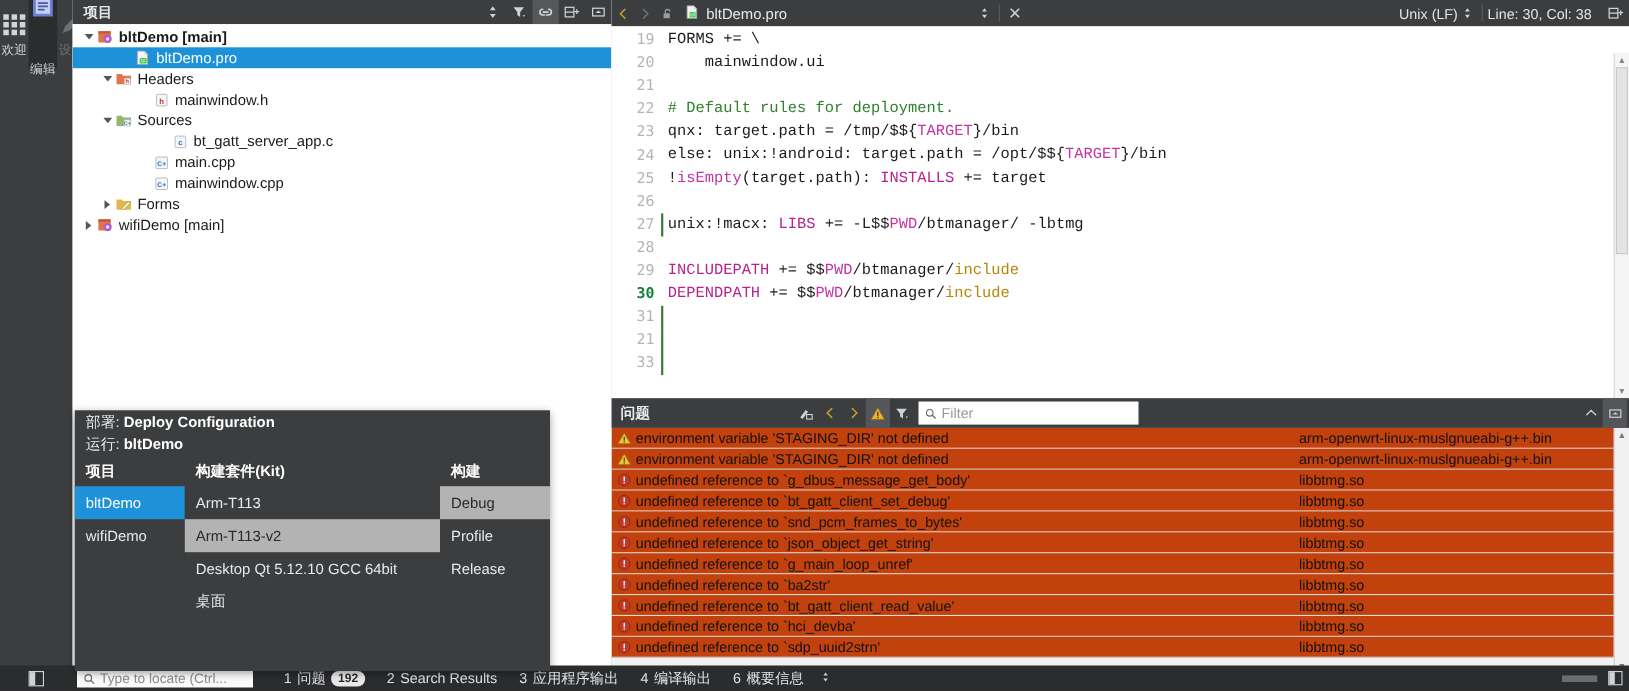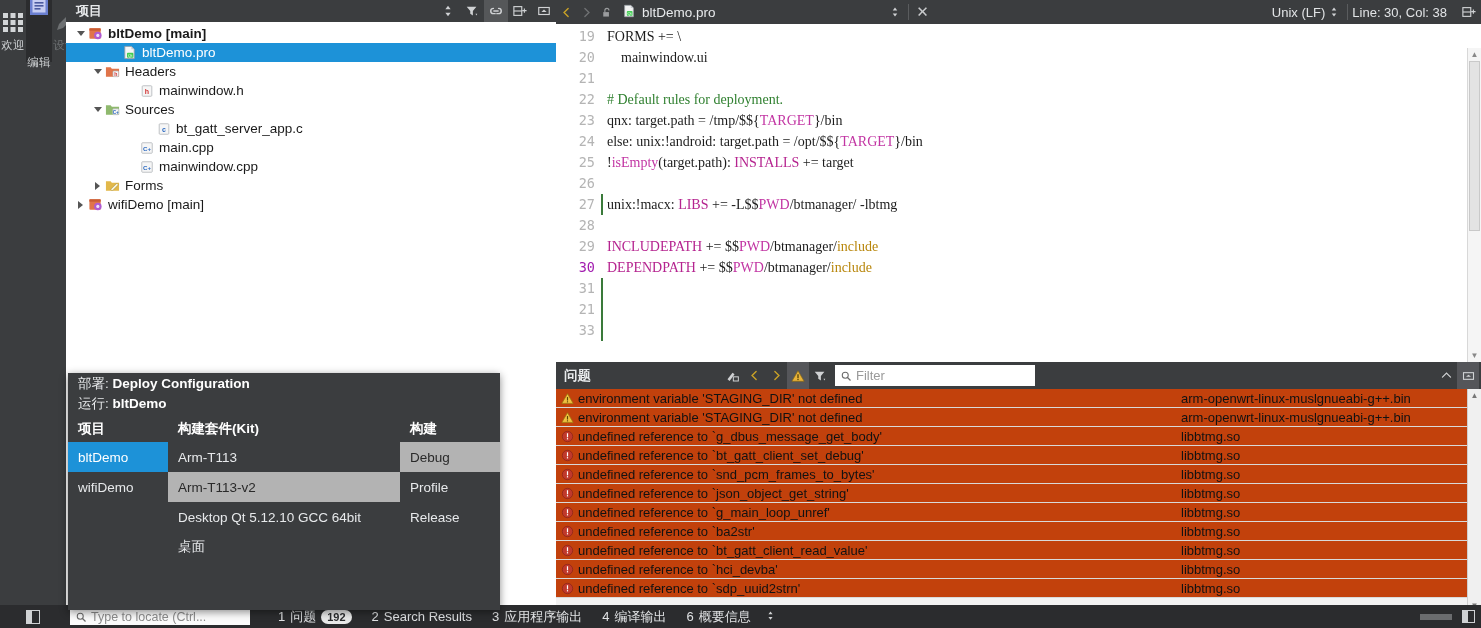--- a/index.html
+++ b/index.html
@@ -153,25 +153,25 @@
 
   .code-wrap { flex:1; display:flex; position:relative; background:#fff; overflow:hidden;}
   .gutter {
     width:45px; background:#ffffff; color:#b4b4b4;
     font-family:"DejaVu Sans Mono","Liberation Mono",monospace;
     font-size:13.5px; text-align:right;
     padding-top:2px;
     flex:0 0 45px;
   }
   .gutter div { height:21px; line-height:21px; padding-right:6px;}
-  .gutter div.cur { color:#a21caf; font-weight:normal;}
+  .gutter div.cur { color:#15803d; font-weight:bold;}
   .codecol { flex:1; position:relative; padding-top:2px; }
   .codeline {
     height:21px; line-height:21px;
-    font-family:Liberation Serif, serif;
+    font-family:Liberation Mono, monospace;
     font-size:14px; color:#1c1c1c; white-space:pre;
     padding-left:6px;
   }
   .cur-marker {
     position:absolute; left:0; width:2px; height:21px; background:#3a7a3a;
   }
   .kw { color:#b5238f; }
   .cm { color:#308030; }
   .var { color:#c235a3; }
   .str { color:#b8860b; }
@@ -226,21 +226,21 @@
     position:absolute; left:0; bottom:0;
     width:1481px; height:23px;
     background:#2b2c2e;
     display:flex; align-items:center;
     color:#e0e2e4; font-size:13px;
   }
   .sb-left { width:66px; display:flex; align-items:center; justify-content:center;}
   .sb-toggle { width:14px;height:14px;border:1.5px solid #d0d2d4; display:flex;}
   .sb-toggle .hl{width:5px;background:#d0d2d4;}
   .locator {
-    width:180px; height:17px; background:#fbfbfb;
+    width:160px; height:17px; background:#fbfbfb;
     display:flex; align-items:center; gap:4px; padding-left:5px;
     margin-left:4px;
   }
   .locator .ph{ color:#8d8d8d; font-size:12.5px;}
   .sb-items{ display:flex; align-items:center; gap:0px; margin-left:18px; }
   .sb-item { display:flex; align-items:center; gap:5px; padding:0 10px; cursor:pointer;}
   .sb-item .num{ color:#e0e2e4; }
   .sb-item .badge{
     background:#e9e9e9; color:#2b2c2e;
     border-radius:8px; font-size:11px; font-weight:bold;

